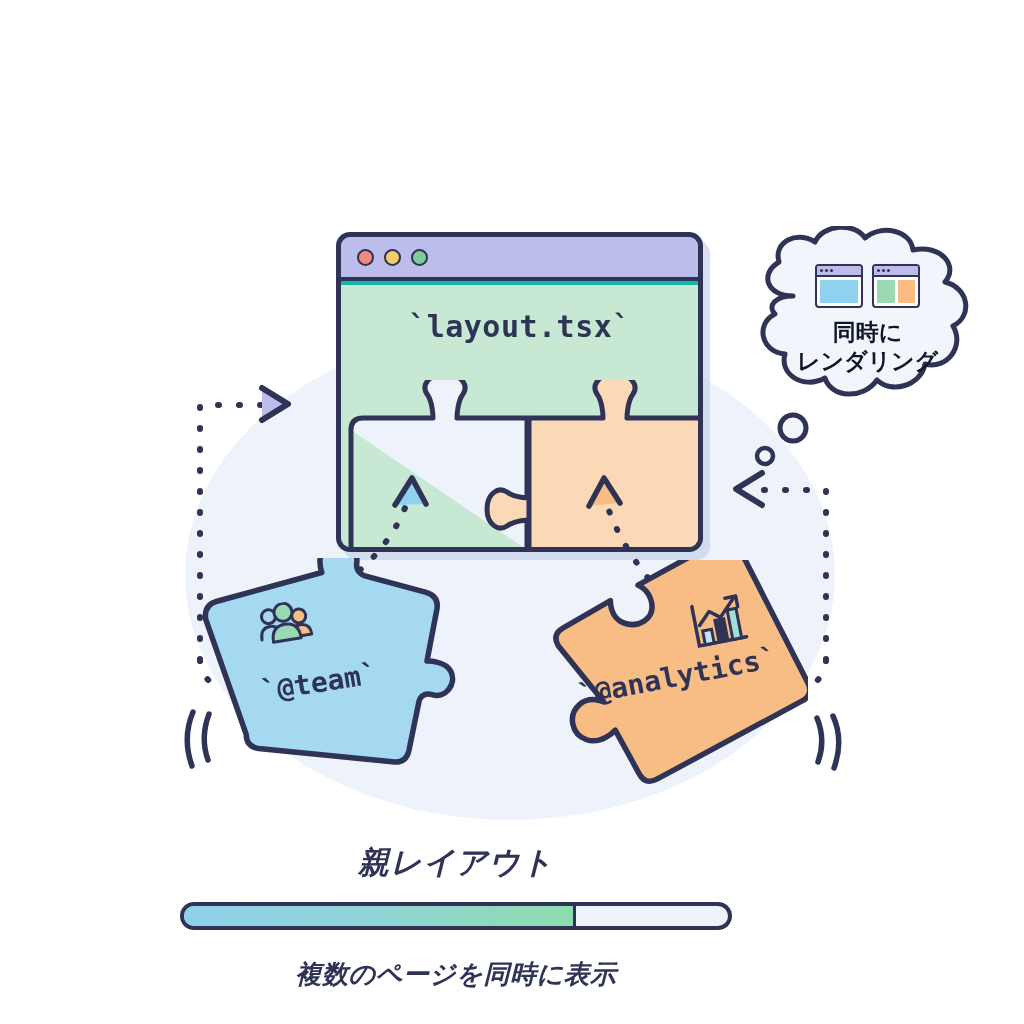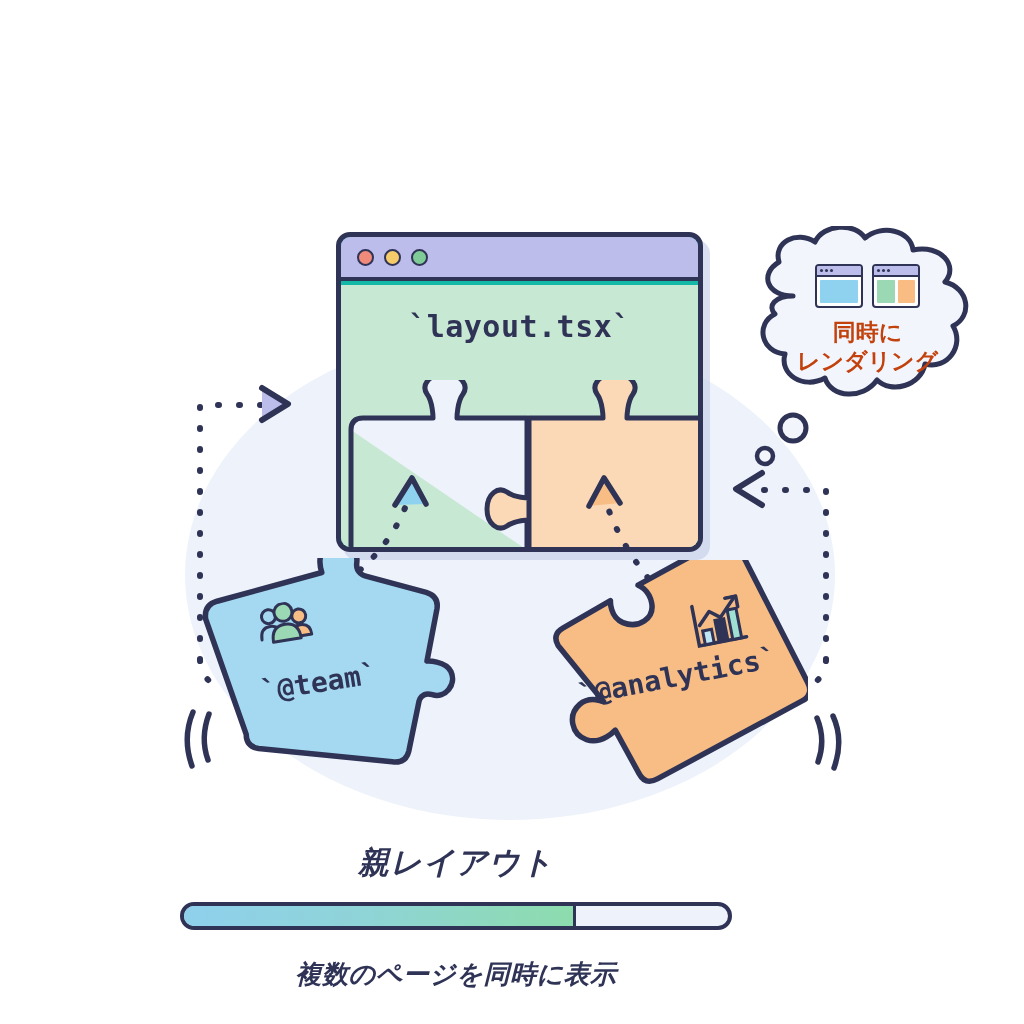--- a/index.html
+++ b/index.html
@@ -122,21 +122,21 @@
     height: 200px;
   }
   .thought-text {
     position: absolute;
     left: 0; top: 92px;
     width: 245px;
     text-align: center;
     font-family: "DejaVu Sans", sans-serif;
     font-size: 23px;
     font-weight: 700;
-    color: #c2410c;
+    color: #0f172a;
     line-height: 1.25;
     white-space: pre-line;
     pointer-events: none;
   }
   .mini-windows {
     position: absolute;
     left: 0; top: 38px;
     width: 245px;
     display: flex;
     justify-content: center;

